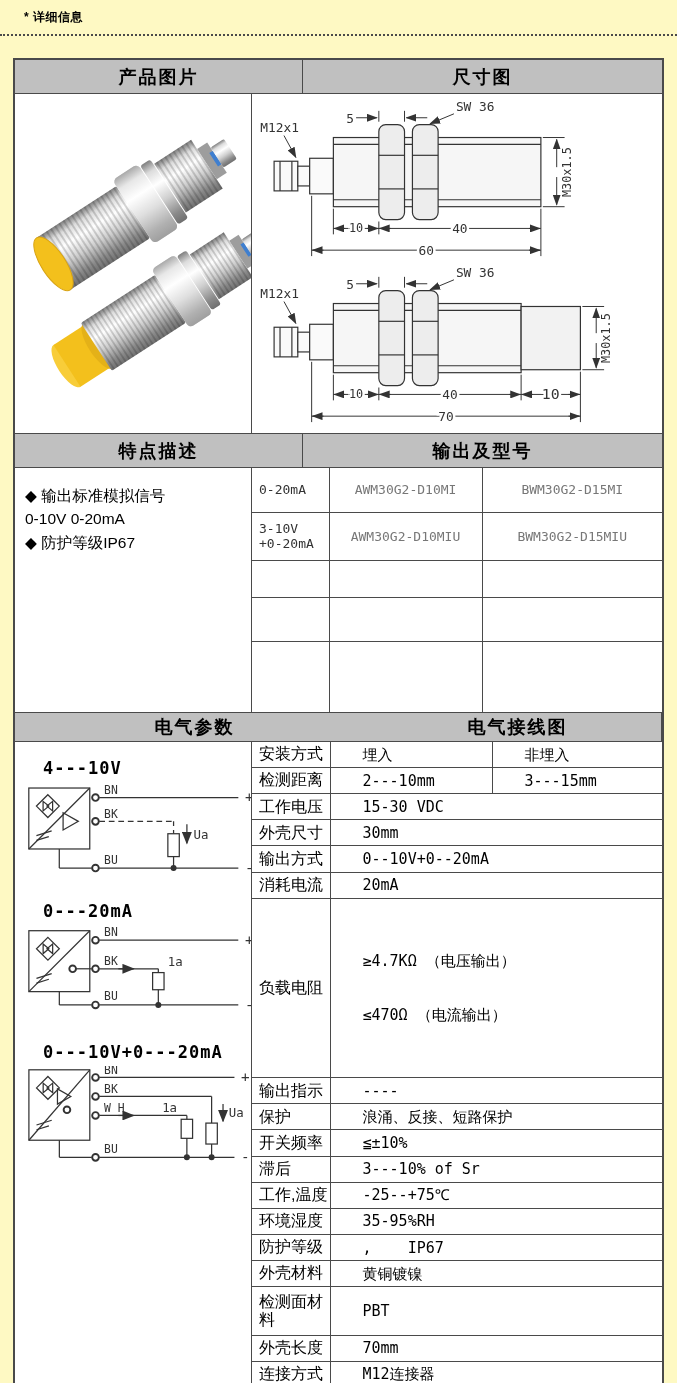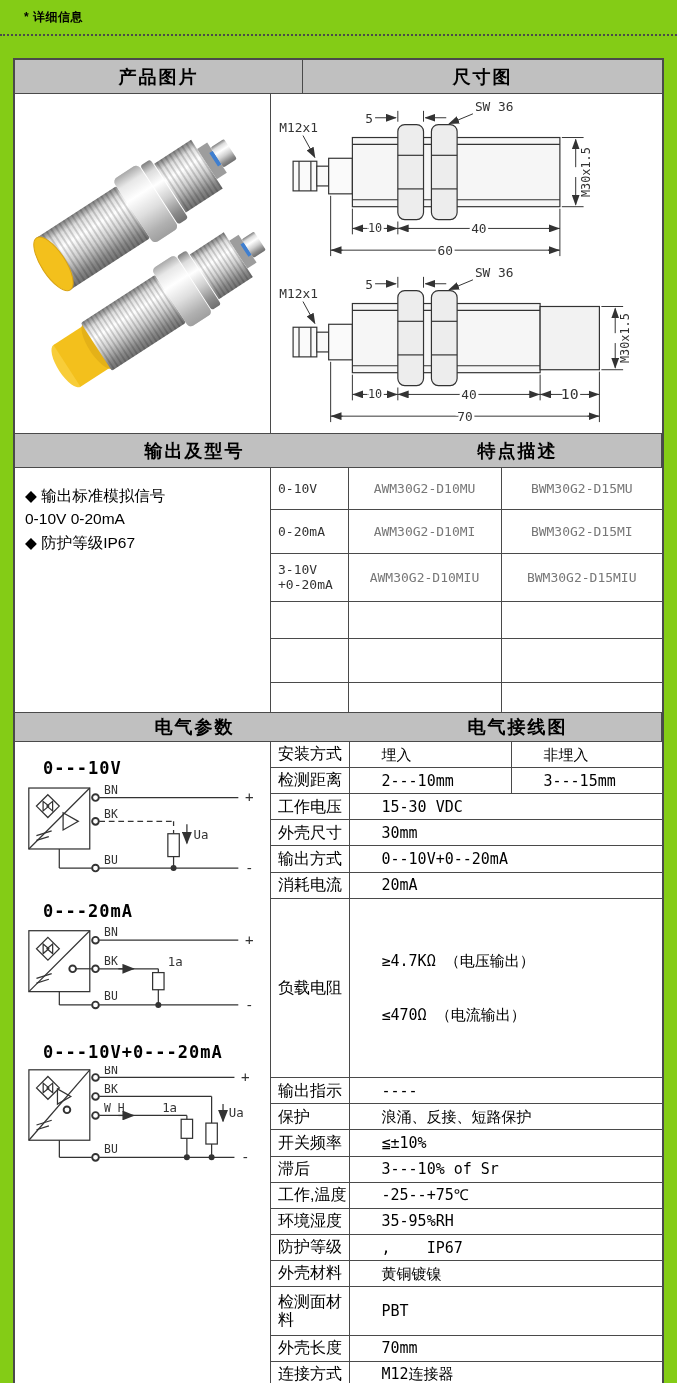--- a/index.html
+++ b/index.html
@@ -1,31 +1,31 @@
 <!DOCTYPE html>
 <html><head>
 <meta charset="utf-8">
 <style>
   html,body{margin:0;padding:0;background:#fff;}
   body{width:677px;font-family:"Liberation Sans","DejaVu Sans",sans-serif;color:#000;}
-  .page{width:677px;height:1383px;background:#84cc16;overflow:hidden;position:relative;}
+  .page{width:677px;height:1383px;background:#fef9c3;overflow:hidden;position:relative;}
   .page-title{padding:9px 0 0 24px;font-size:12px;font-weight:bold;letter-spacing:.5px;}
   .dotted-sep{margin-top:8px;border-bottom:2px dotted #4a4a4a;height:0;}
   .spec{width:651px;margin:22px 0 0 13px;border:2px solid #4a4a4a;box-sizing:border-box;background:#fff;}
   .hrow{display:flex;height:33px;background:#c0c0c0;border-bottom:1px solid #4a4a4a;}
   .hrow.small{height:28px;}
   .hcell{display:flex;align-items:center;justify-content:center;font-weight:bold;font-size:18px;letter-spacing:2px;box-sizing:border-box;}
   .hcell.l{width:288px;border-right:1px solid #4a4a4a;}
   .hcell.r{flex:1;}
   .crow{display:flex;border-bottom:1px solid #4a4a4a;box-sizing:border-box;}
   .crow.c1{height:340px;}
   .crow.c2{height:245px;}
   .crow.c3{height:645px;border-bottom:none;}
   .ccell{box-sizing:border-box;overflow:hidden;}
-  .ccell.l{width:256px;border-right:1px solid #4a4a4a;}
+  .ccell.l{width:237px;border-right:1px solid #4a4a4a;}
   .ccell.r{flex:1;}
   
   .photo-wrap{padding:4px 0 0 3px;}
   
   .dims-wrap{padding:4px 0 0 0;}
   .dimsvg{display:block;width:392px;height:166px;}
   svg text{font-family:"DejaVu Sans Mono","Liberation Mono",monospace;fill:#333;}
   .halo{paint-order:stroke;stroke:#fff;stroke-width:5px;}
   
   .features{padding:16px 10px 0 10px;font-size:15.5px;line-height:1.5;}
@@ -219,43 +219,38 @@
           <text transform="rotate(-90 360 75)" x="360" y="75" text-anchor="middle" font-size="12">M30x1.5</text>
           <text class="halo" x="103" y="136" text-anchor="middle" font-size="12">10</text>
           <text class="halo" x="198" y="137" text-anchor="middle" font-size="13">40</text>
           <text class="halo" x="300" y="137" text-anchor="middle" font-size="15">10</text>
           <text class="halo" x="194" y="159" text-anchor="middle" font-size="13">70</text>
         </svg>
       </div>
     </div>
 
     <div class="hrow">
+      <div class="hcell l">特点描述</div>
       <div class="hcell r">输出及型号</div>
-      <div class="hcell l">特点描述</div>
     </div>
 
     <div class="crow c2">
       <div class="ccell l features">
         <div>◆ 输出标准模拟信号</div>
         <div>0-10V 0-20mA</div>
         <div>◆ 防护等级IP67</div>
       </div>
       <div class="ccell r">
         <table class="sub">
           <colgroup>
               <col style="width:77px">
               <col style="width:153px">
               <col>
             </colgroup>
           <tbody>
-              <tr style="height:41px">
-            <td class="m-out">0-10V</td>
-            <td class="m-model">AWM30G2-D10MU</td>
-            <td class="m-model">BWM30G2-D15MU</td>
-          </tr>
           <tr style="height:44px">
             <td class="m-out">0-20mA</td>
             <td class="m-model">AWM30G2-D10MI</td>
             <td class="m-model">BWM30G2-D15MI</td>
           </tr>
           <tr style="height:48px">
             <td class="m-out">3-10V +0-20mA</td>
             <td class="m-model">AWM30G2-D10MIU</td>
             <td class="m-model">BWM30G2-D15MIU</td>
           </tr>
@@ -280,21 +275,21 @@
     </div>
 
     <div class="hrow small">
       <div class="hcell r">电气参数</div>
       <div class="hcell l">电气接线图</div>
     </div>
 
     <div class="crow c3">
       <div class="ccell l wiring">
 
-        <div class="w-title">0---10V</div>
+        <div class="w-title">4---10V</div>
         <svg class="wsvg" viewBox="0 0 252 118" width="240" height="113">
           <defs>
               <marker id="w1" markerWidth="10" markerHeight="8" refX="9" refY="4" orient="auto">
                 <path d="M0,0 L10,4 L0,8 Z" fill="#333"></path>
               </marker>
             </defs>
           <g stroke="#333" fill="none" stroke-width="1.3">
             <rect x="4" y="6" width="64" height="64"></rect>
             <line x1="4" y1="70" x2="68" y2="6"></line>
             <polygon points="24,13 36,25 24,37 12,25"></polygon>

